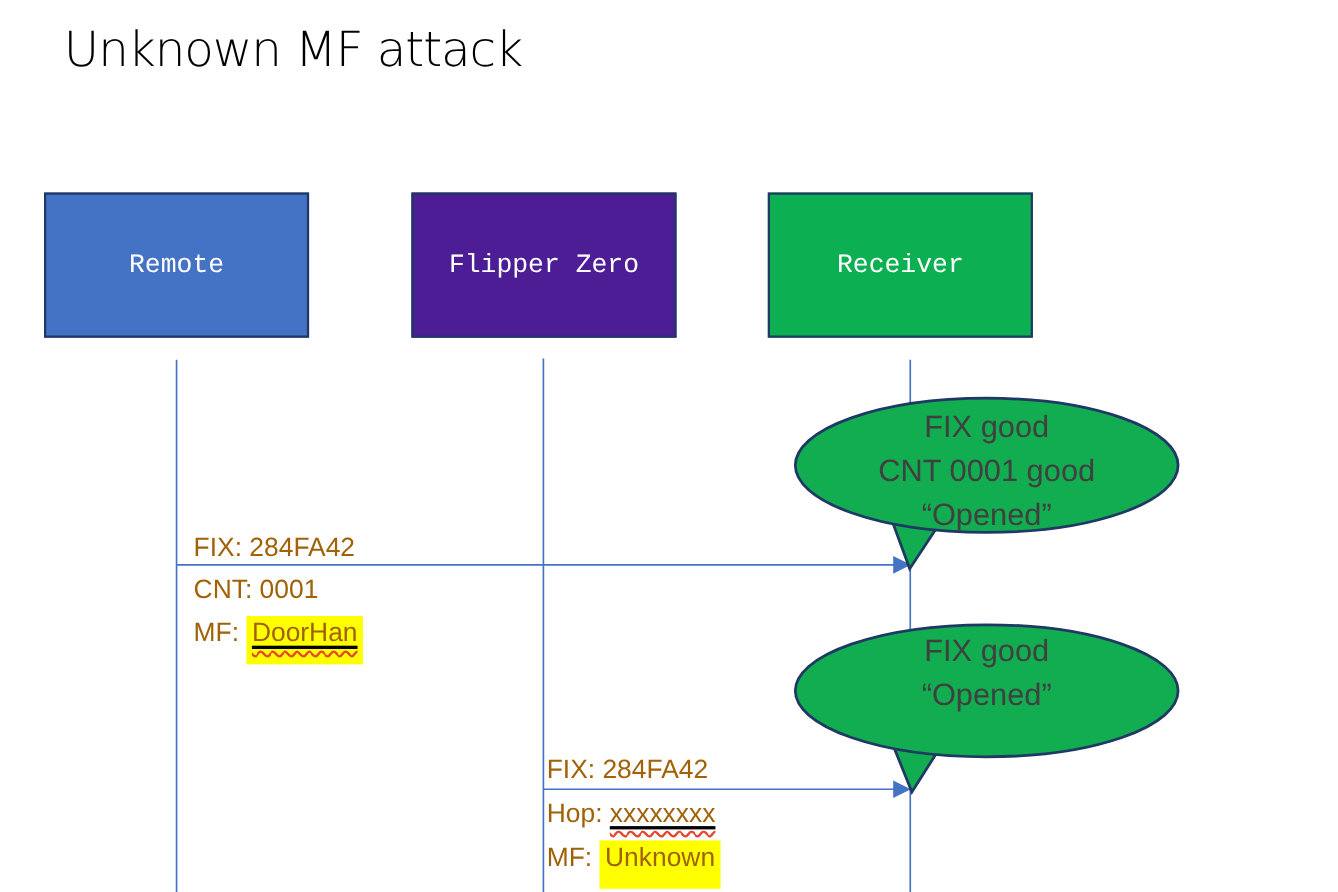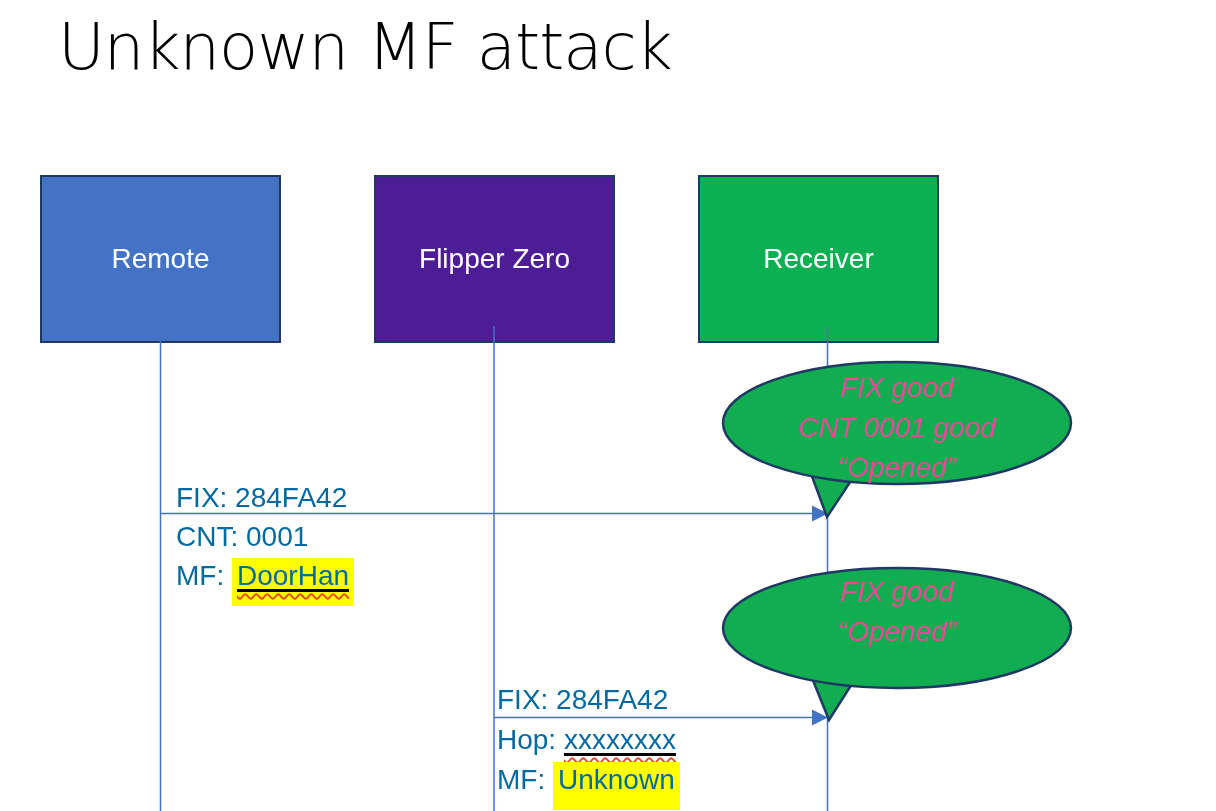--- a/index.html
+++ b/index.html
@@ -7,70 +7,69 @@
     position:relative;
     width:1216px;height:811px;
     background:#ffffff;
     overflow:hidden;
     font-family:"Liberation Sans", sans-serif;
     color:#000;
   }
   .abs{position:absolute;}
   
   .title{
-    left:58px;top:10px;
+    left:58px;top:20px;
     font-family:"DejaVu Sans","Liberation Sans",sans-serif;
     font-weight:200;
-    font-size:64px;
+    font-size:44px;
     letter-spacing:-1px;
     color:#000;
     white-space:nowrap;
   }
   
   .actor{
-    top:175px;height:168px;width:241px;
+    top:175px;height:132px;width:241px;
     box-sizing:border-box;
     border:2.5px solid #1F3864;
     display:flex;align-items:center;justify-content:center;
-    color:#fff;font-size:28px;
+    color:#fff;font-size:24px;font-family:Liberation Mono, monospace;
   }
   .actor-remote{left:40px;background:#4472C4;}
   .actor-flipper{left:374px;background:#ED7D31;}
   .actor-receiver{left:673px;background:#0CB052;margin-left:25px;}
   
   svg.overlay{position:absolute;left:0;top:0;z-index:1;}
   
   .msg{
     z-index:2;
-    font-size:28px;
-    color:#0369a1;
+    font-size:24px;
+    color:#a16207;
     white-space:nowrap;
   }
   .msg-1{left:176px;top:478px;line-height:39px;}
   .msg-2{left:497px;top:680px;line-height:40px;}
   .hl{background:#FFFF00;padding:2px 5px 15px 5px;}
   .wavy{
     text-decoration:underline wavy #E8442C 2px;
     text-underline-offset:8px;
     text-decoration-skip-ink:none;
   }
   .blacku{
     text-decoration:underline solid #000 2.5px;
     text-underline-offset:4px;
     text-decoration-skip-ink:none;
   }
   
   .bubble-text{
     z-index:3;
     left:723px;width:348px;
     text-align:center;
-    color:#ec4899;
+    color:#404040;
     font-size:28px;line-height:40px;
     white-space:nowrap;
-    font-style:italic;
   }
   .bubble-text-1{top:368px;}
   .bubble-text-2{top:572px;}
 </style>
 </head>
 <body>
 
 <div id="slide">
 
   <div class="abs title">Unknown MF attack</div>

